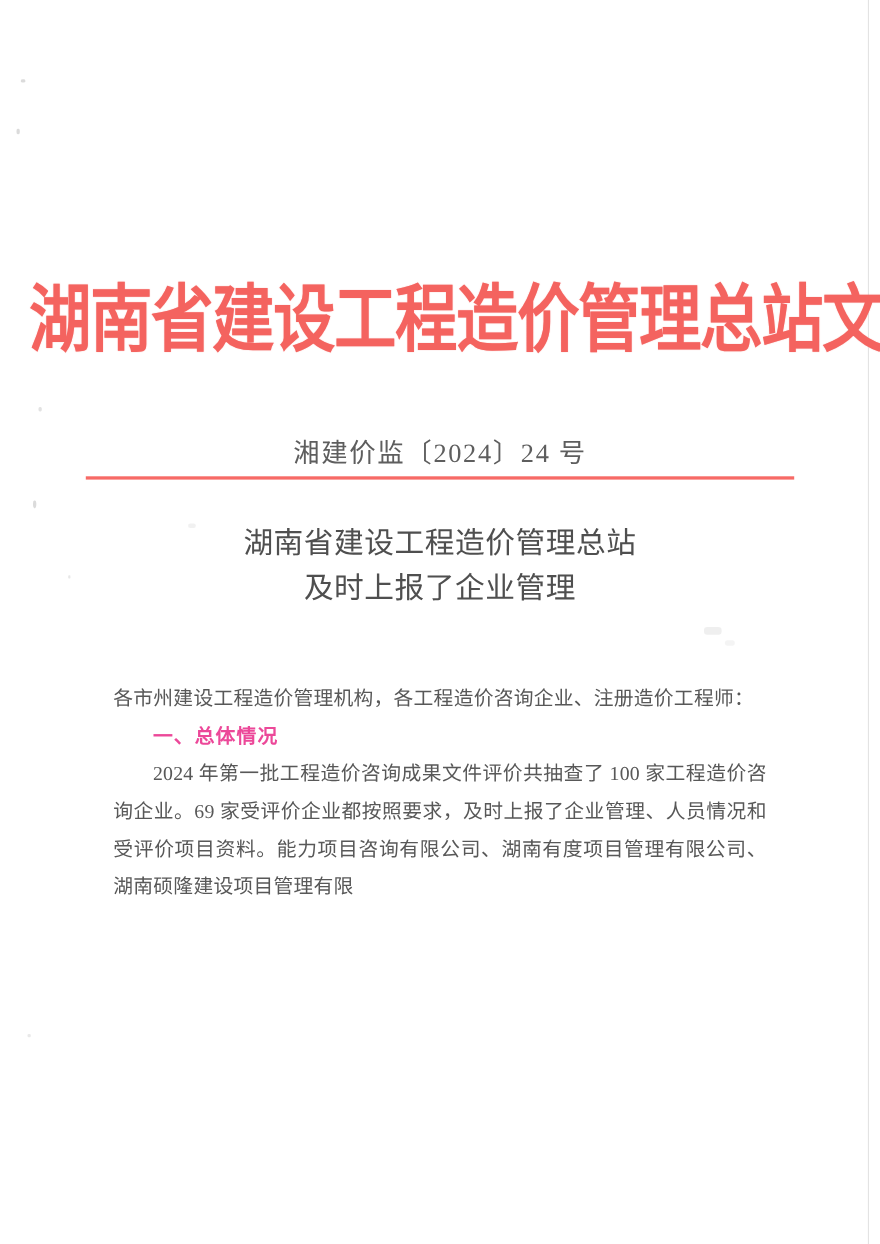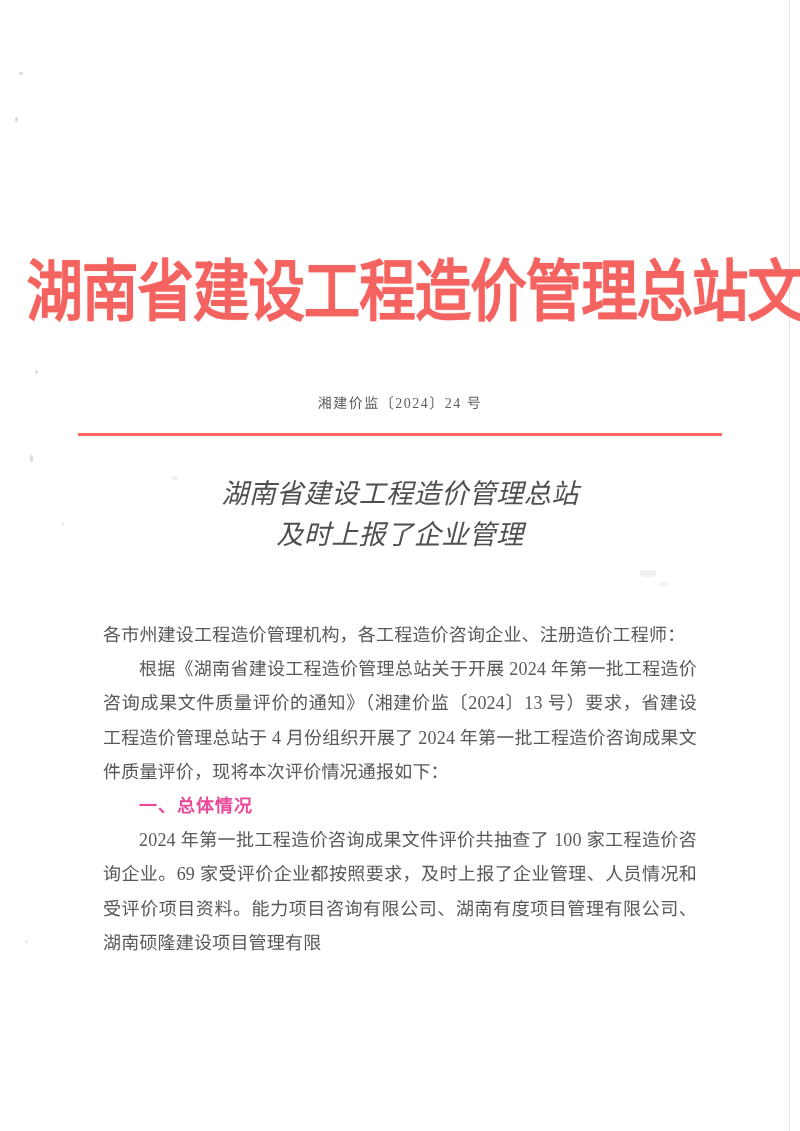--- a/index.html
+++ b/index.html
@@ -69,21 +69,21 @@
     white-space: nowrap;
   }
 
   
   .doc-number {
     position: absolute;
     left: 0;
     right: 0;
     top: 392px;
     text-align: center;
-    font-size: 14px;
+    font-size: 24px;
     color: #5e5e5e;
     letter-spacing: 1.5px;
     white-space: nowrap;
   }
 
   
   .red-rule {
     position: absolute;
     left: 78px;
     top: 433px;
@@ -99,21 +99,20 @@
     right: 70px;
     top: 474px;
     text-align: center;
     color: #4f4f4f;
   }
   .doc-title-line {
     font-size: 27px;
     line-height: 41px;
     letter-spacing: .5px;
     white-space: nowrap;
-    font-style: italic;
   }
 
   
   .body-block {
     position: absolute;
     left: 103px;
     top: 618px;
     width: 594px;
     color: #585858;
     font-size: 18px;
@@ -162,20 +161,19 @@
   <div class="red-rule"></div>
 
   <div class="doc-title">
     <div class="doc-title-line">湖南省建设工程造价管理总站</div>
     <div class="doc-title-line">及时上报了企业管理</div>
   </div>
 
   <div class="body-block">
     <p class="para">各市州建设工程造价管理机构，各工程造价咨询企业、注册造价工程师：</p>
 
-    <p class="para indent">根据《湖南省建设工程造价管理总站关于开展 2024 年第一批工程造价咨询成果文件质量评价的通知》（湘建价监〔2024〕13 号）要求，省建设工程造价管理总站于 4 月份组织开展了 2024 年第一批工程造价咨询成果文件质量评价，现将本次评价情况通报如下：</p>
 
     <p class="section-heading">一、总体情况</p>
 
     <p class="para indent">2024 年第一批工程造价咨询成果文件评价共抽查了 100 家工程造价咨询企业。69 家受评价企业都按照要求，及时上报了企业管理、人员情况和受评价项目资料。能力项目咨询有限公司、湖南有度项目管理有限公司、湖南硕隆建设项目管理有限</p>
   </div>
 
 </div>
 
 </body></html>

